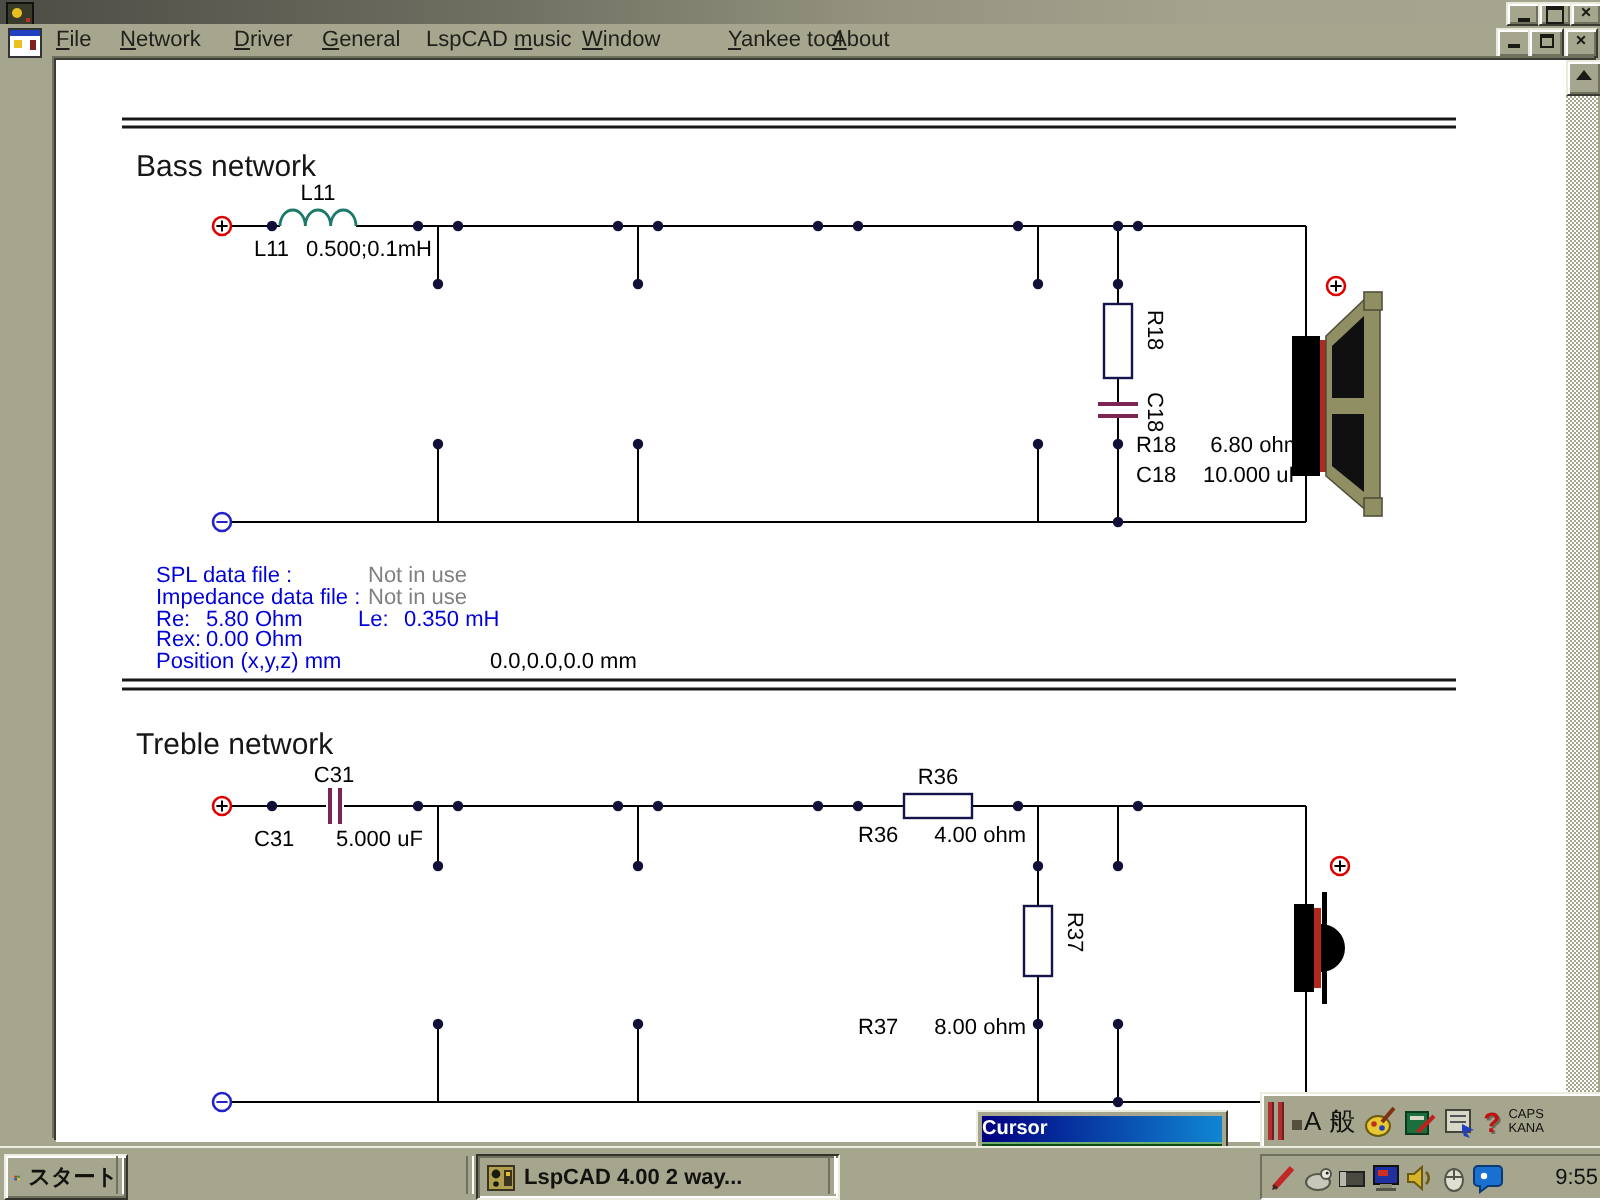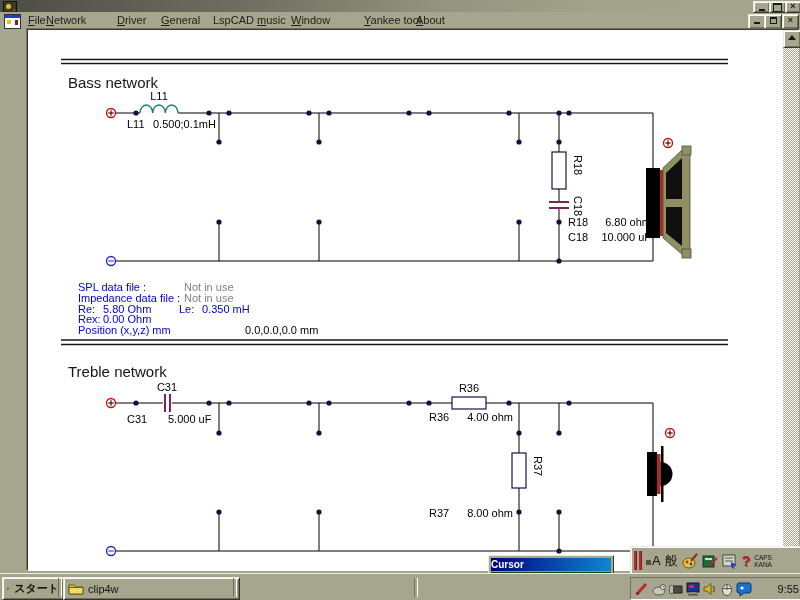--- a/index.html
+++ b/index.html
@@ -97,21 +97,21 @@
     <div class="glyph-x">×</div>
   </div>
 
 <div class="abs menubar">
   <span class="abs childicon" style="position:absolute;">
       <i></i>
       <b></b>
       <s></s>
     </span>
   <span class="menu-item" style="left:28px;"><span></span><span class="u">F</span><span>ile</span></span>
-  <span class="menu-item" style="left:46px;"><span></span><span class="u">N</span><span>etwork</span></span>
+  <span class="menu-item" style="left:60px;"><span></span><span class="u">N</span><span>etwork</span></span>
   <span class="menu-item" style="left:117px;"><span></span><span class="u">D</span><span>river</span></span>
   <span class="menu-item" style="left:161px;"><span></span><span class="u">G</span><span>eneral</span></span>
   <span class="menu-item" style="left:213px;"><span>LspCAD </span><span class="u">m</span><span>usic</span></span>
   <span class="menu-item" style="left:291px;"><span></span><span class="u">W</span><span>indow</span></span>
   <span class="menu-item" style="left:343px;margin-left:21px;"><span></span><span class="u">Y</span><span>ankee tool</span></span>
   <span class="menu-item" style="left:416px;"><span></span><span class="u">A</span><span>bout</span></span>
 </div>
 <div class="abs winbtn mdibtn" style="left:748px;">
     <div class="glyph-min"></div>
   </div>
@@ -347,28 +347,31 @@
   <div class="tbtn" style="left:2px;width:52px;">
     <svg width="14" height="12" viewBox="0 0 14 12">
       <rect x="0.5" y="1" width="6" height="4.5" fill="#c83220"></rect>
       <rect x="7.5" y="1" width="6" height="4.5" fill="#1e9e3c"></rect>
       <rect x="0.5" y="6.5" width="6" height="4.5" fill="#2050c8"></rect>
       <rect x="7.5" y="6.5" width="6" height="4.5" fill="#e6c820"></rect>
     </svg>
     <span>スタート</span>
   </div>
   <div class="tb-sep" style="left:58px;"></div>
-  <div class="tbtn" style="left:63px;width:167px;">
-    <svg width="16" height="13" viewBox="0 0 16 13">
-      <path d="M1,3 h5 l1.5,2 h7.5 v7 h-14 z" fill="#e6c83c" stroke="#6b5a10"></path>
-      <path d="M1,5.5 h14 v6.5 h-14 z" fill="#f0dc64" stroke="#6b5a10"></path>
-    </svg>
-    <span style="font-weight:normal;">clip4w</span>
-  </div>
   <div class="tb-sep" style="left:233px;"></div>
+  <div class="tbtn pressed dither" style="left:238px;width:172px;">
+    <svg width="15" height="14" viewBox="0 0 15 14">
+      <rect x="1" y="1" width="13" height="12" fill="#b0a050" stroke="#3a3420"></rect>
+      <circle cx="5" cy="5" r="2.2" fill="#1a1a10"></circle>
+      <circle cx="5" cy="10" r="1.4" fill="#1a1a10"></circle>
+      <rect x="9" y="3" width="4" height="8" fill="#3a3420"></rect>
+      <rect x="10" y="4" width="2" height="2" fill="#e8c020"></rect>
+    </svg>
+    <span>LspCAD 4.00 2 way...</span>
+  </div>
   <div class="tb-sep" style="left:414px;"></div>
 
   <div class="tray">
     <svg width="16" height="16" viewBox="0 0 16 16">
       <line x1="3" y1="13" x2="12" y2="3" stroke="#c02828" stroke-width="3"></line>
       <polygon points="2,14 5,13 3,11" fill="#30281e"></polygon>
     </svg>
     <svg width="16" height="16" viewBox="0 0 16 16">
       <ellipse cx="8" cy="10" rx="6" ry="4" fill="#c8c8ba" stroke="#55554a"></ellipse>
       <circle cx="12" cy="6" r="2.5" fill="#e8e8dc" stroke="#55554a"></circle>

